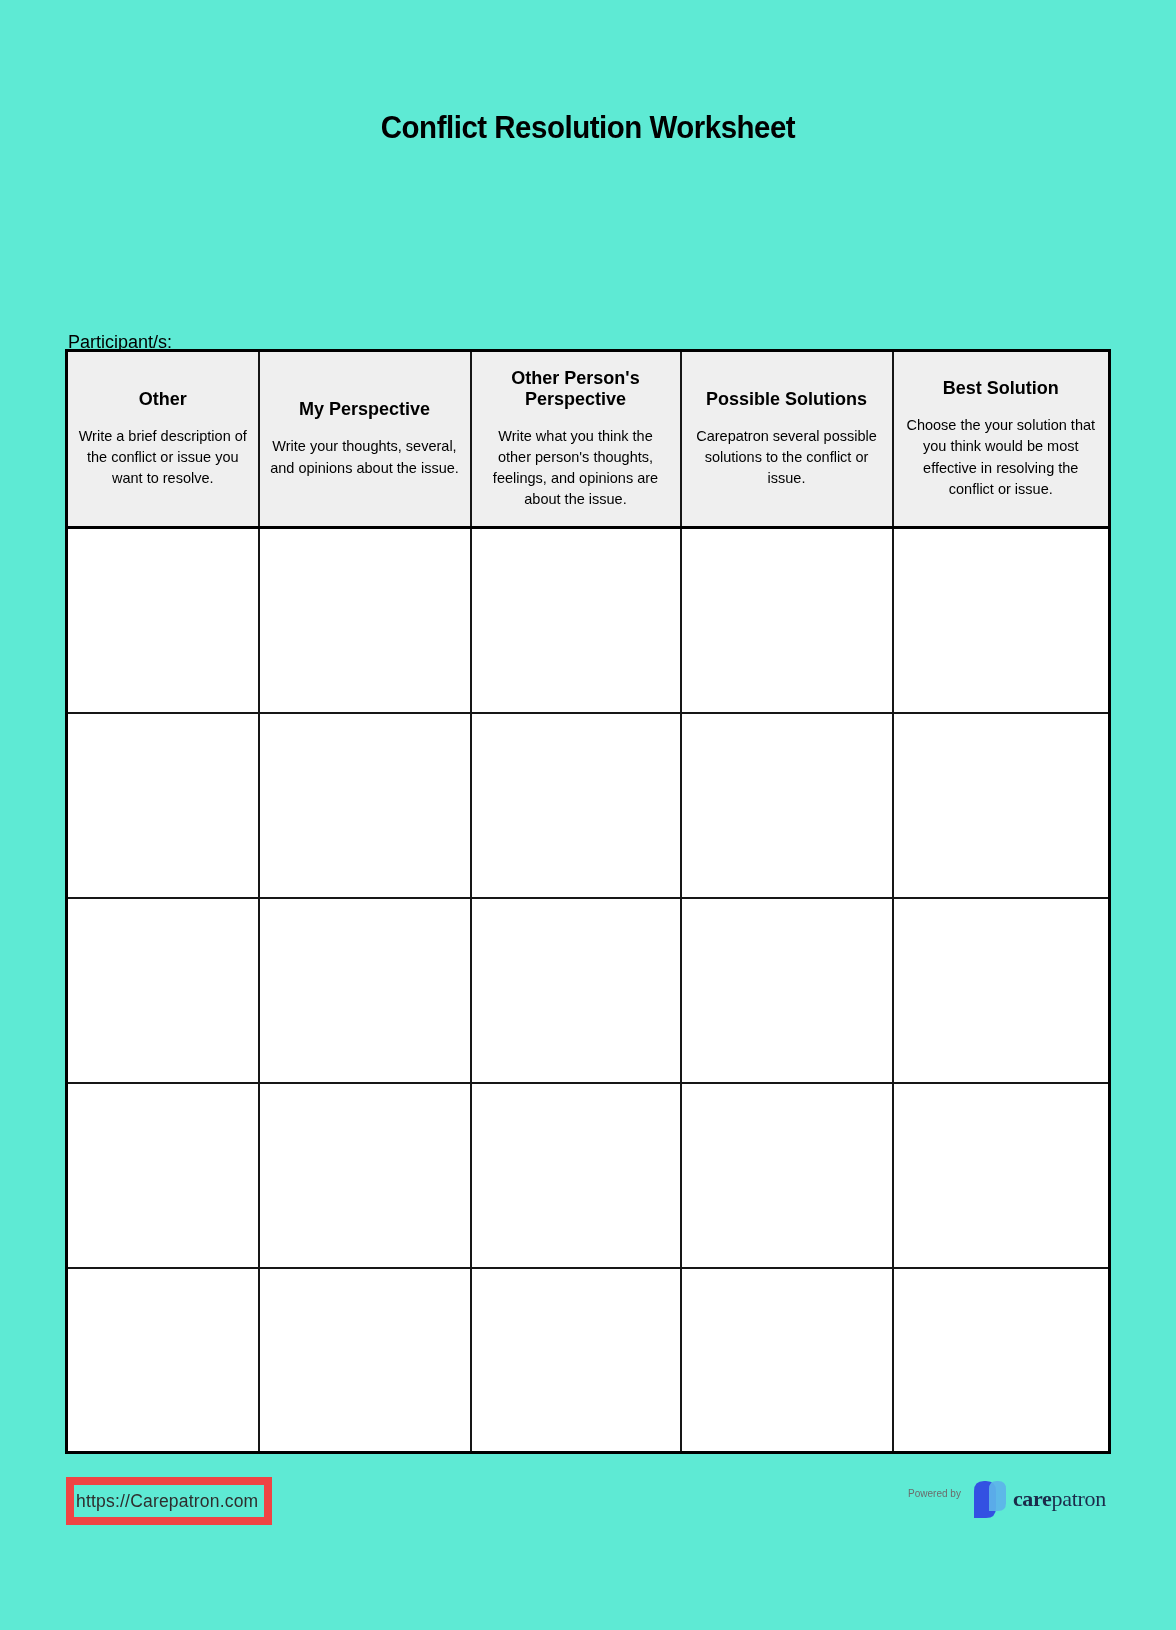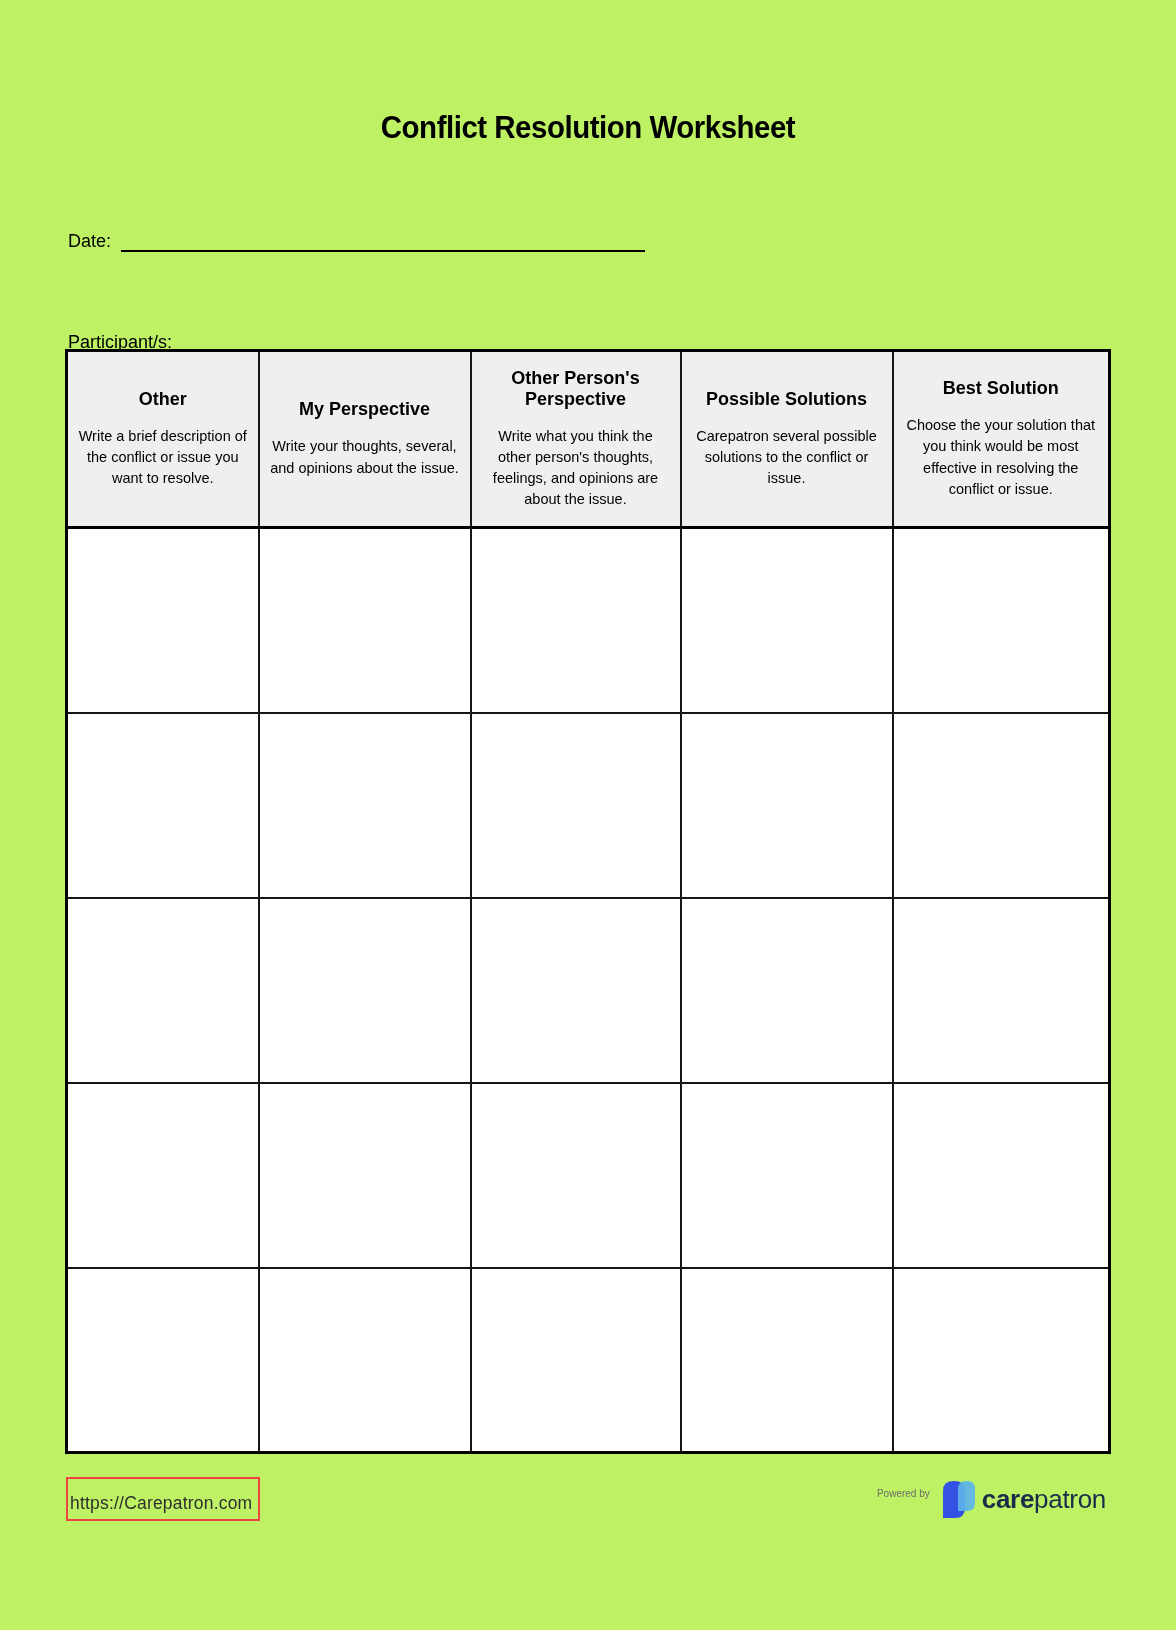--- a/index.html
+++ b/index.html
@@ -5,21 +5,21 @@
   * { margin: 0; padding: 0; box-sizing: border-box; }
   html, body { background: #ffffff; }
   body {
     font-family: "Liberation Sans", sans-serif;
     color: #000;
   }
   .page {
     position: relative;
     width: 1176px;
     height: 1630px;
-    background: #bef264;
+    background: #5eead4;
     overflow: hidden;
   }
 
   
   .doc-title {
     position: absolute;
     top: 110px;
     left: 0;
     width: 100%;
     text-align: center;
@@ -87,59 +87,56 @@
   table.worksheet tbody td {
     height: 185px;
     background: #ffffff;
   }
 
   
   .url-box {
     position: absolute;
     left: 66px;
     top: 1477px;
-    border: 2px solid #ef4444;
-    padding: 14px 6px 5px 2px;
+    border: 8px solid #ef4444;
+    padding: 6px 6px 5px 2px;
     font-size: 17.5px;
     color: #2e2e2e;
     letter-spacing: 0.2px;
   }
   .branding {
     position: absolute;
     right: 70px;
     top: 1478px;
     display: flex;
     align-items: center;
   }
   .powered-by {
     font-size: 10px;
     color: #6b6b6b;
     margin-right: 10px;
     position: relative;
     top: -6px;
   }
   .logo-mark { width: 38px; height: 42px; margin-right: 4px; }
   .wordmark {
-    font-size: 26px;
+    font-size: 22px;
     color: #1b2b4a;
     letter-spacing: -0.3px;
+    font-family: Liberation Serif, serif;
   }
   .wordmark .bold { font-weight: bold; }
 </style>
 </head>
 <body>
 
 <div class="page">
 
   <h1 class="doc-title">Conflict Resolution Worksheet</h1>
 
-  <div class="field-row date">
-    <span class="field-label">Date:</span>
-    <span class="field-line"></span>
-  </div>
 
   <div class="field-row participants">
     <span class="field-label">Participant/s:</span>
     <span class="field-line"></span>
   </div>
 
   <table class="worksheet">
     <colgroup>
       <col style="width:192px">
       <col style="width:212px">

